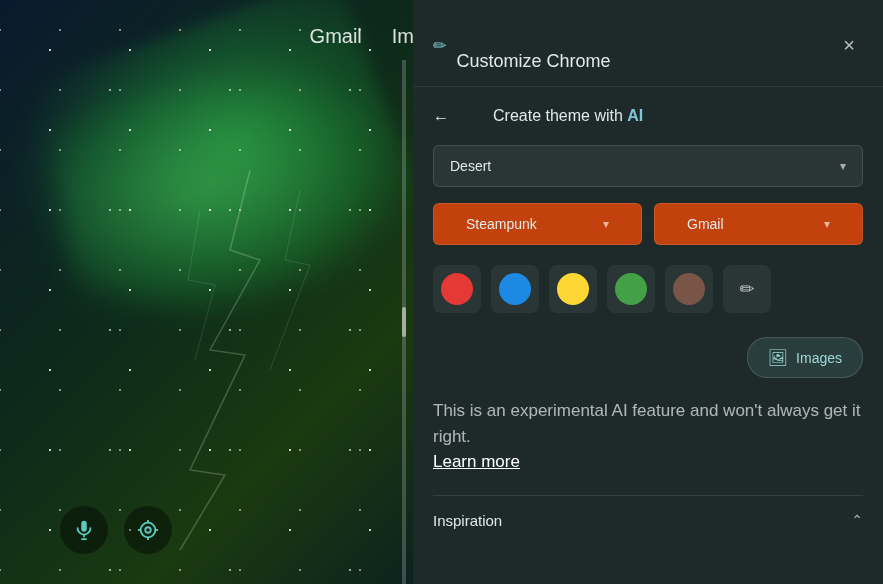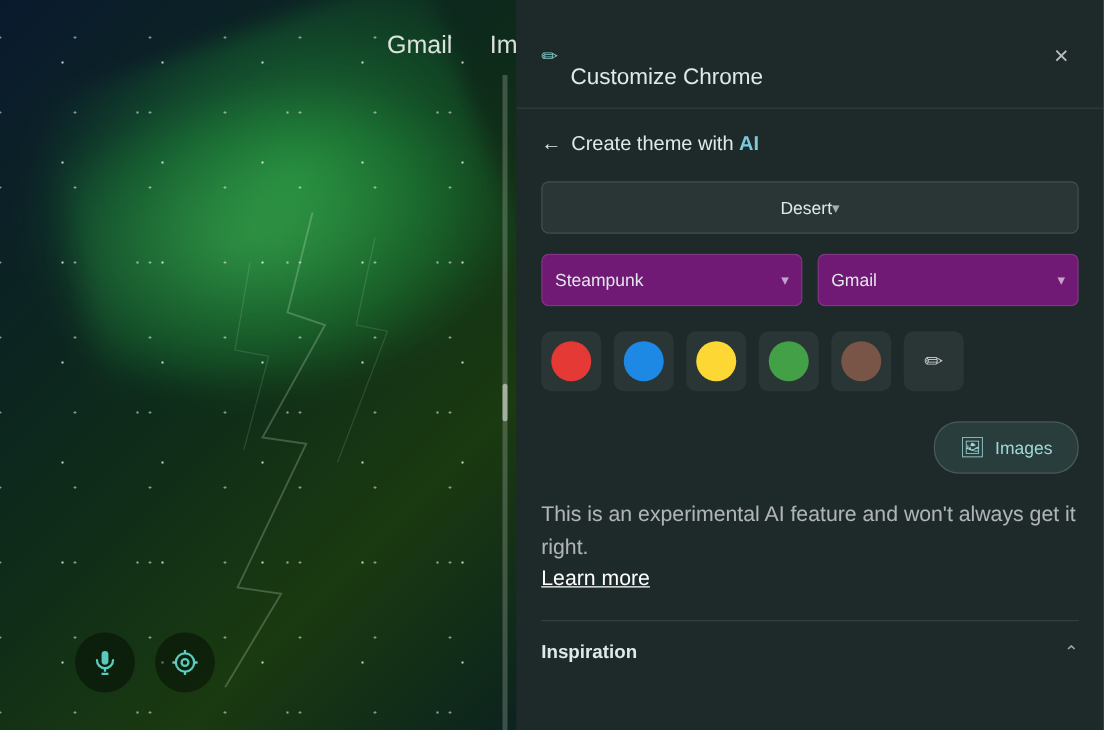--- a/index.html
+++ b/index.html
@@ -194,40 +194,41 @@
 
     .back-arrow {
       color: #e0e8e8;
       font-size: 16px;
     }
 
     .back-label {
       color: #e0e8e8;
       font-size: 16px;
       font-weight: 500;
+      margin-left: 36px;
     }
 
     .back-label .ai-highlight {
       color: #7ec8d8;
       font-weight: 600;
     }
 
     
     .dropdown {
       width: 100%;
       background: #2a3636;
       border: 1px solid rgba(255,255,255,0.12);
       border-radius: 6px;
       padding: 12px 16px;
       color: #e0e8e8;
       font-size: 14px;
       cursor: pointer;
       display: flex;
       align-items: center;
-      justify-content: center;
+      justify-content: space-between;
       margin-bottom: 16px;
       appearance: none;
       -webkit-appearance: none;
     }
 
     .dropdown-chevron {
       color: rgba(255,255,255,0.6);
       font-size: 12px;
     }
 
@@ -240,24 +241,24 @@
 
     
     .dropdowns-row {
       display: flex;
       gap: 12px;
       margin-bottom: 20px;
     }
 
     .dropdown-half {
       flex: 1;
-      background: #701a75;
+      background: #c2410c;
       border: 1px solid rgba(255,255,255,0.12);
       border-radius: 6px;
-      padding: 12px 10px;
+      padding: 12px 32px;
       color: #e0e8e8;
       font-size: 14px;
       cursor: pointer;
       display: flex;
       align-items: center;
       justify-content: space-between;
     }
 
     
     .color-swatches {
@@ -330,21 +331,21 @@
       padding-top: 16px;
       display: flex;
       align-items: center;
       justify-content: space-between;
       cursor: pointer;
     }
 
     .inspiration-label {
       color: #e0e8e8;
       font-size: 15px;
-      font-weight: 700;
+      font-weight: 400;
     }
 
     .expand-icon {
       color: rgba(255,255,255,0.6);
       font-size: 14px;
     }
   </style>
 </head>
 <body>
 

